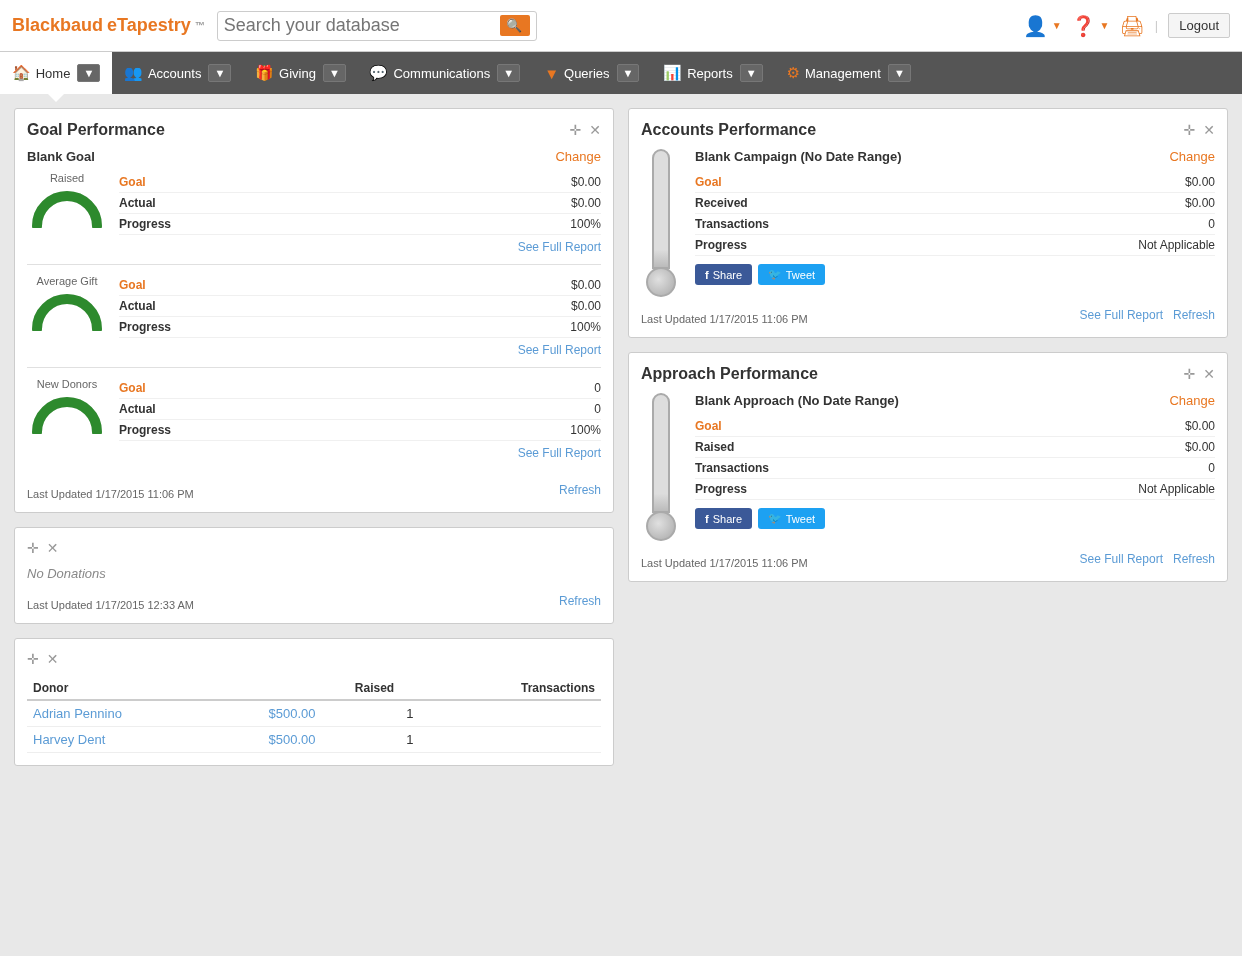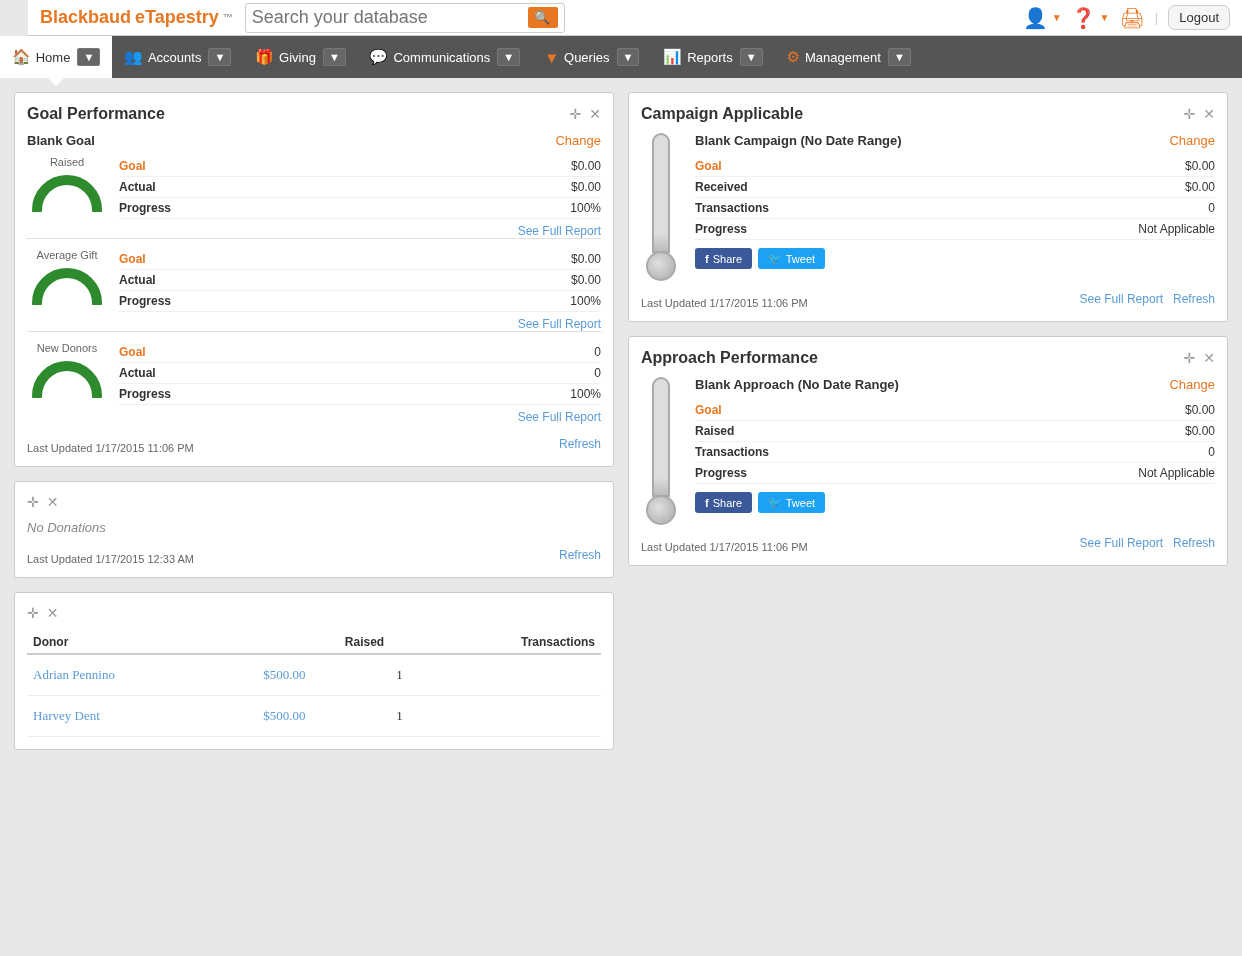--- a/index.html
+++ b/index.html
@@ -6,22 +6,21 @@
     body { font-family: Arial, sans-serif; font-size: 13px; background: #e8e8e8; color: #333; }
 
     
     .top-bar {
       background: #fff;
       border-bottom: 1px solid #ccc;
       display: flex;
       align-items: center;
       padding: 14px 12px;
       gap: 12px;
-      height: 36px;
-      margin-left: 28px;
+      height: 52px;
     }
     .logo { display: flex; align-items: center; gap: 4px; font-size: 18px; font-weight: bold; color: #333; flex-shrink: 0; }
     .logo span { color: #e87722; }
     .logo .tm { font-size: 10px; color: #999; vertical-align: super; }
     .search-bar {
       display: flex;
       align-items: center;
       border: 1px solid #ccc;
       border-radius: 3px;
       background: #fff;
@@ -56,21 +55,21 @@
     .top-right .icon-btn {
       display: flex;
       align-items: center;
       gap: 3px;
       cursor: pointer;
       color: #e87722;
       font-size: 20px;
     }
     .top-right .arrow { font-size: 10px; color: #e87722; }
     .top-right .separator { color: #ccc; }
-    .logout-btn { color: #333; font-size: 13px; cursor: pointer; border: 1px solid #ccc; padding: 4px 10px; border-radius: 7px; background: #f5f5f5; }
+    .logout-btn { color: #333; font-size: 13px; cursor: pointer; border: 1px solid #ccc; padding: 4px 10px; border-radius: 2px; background: #f5f5f5; }
 
     
     .nav-bar {
       background: #555;
       display: flex;
       align-items: stretch;
       height: 42px;
     }
     .nav-item {
       display: flex;
@@ -142,20 +141,21 @@
       font-size: 16px;
       font-weight: bold;
       color: #333;
     }
     .widget-controls { display: flex; align-items: center; gap: 8px; color: #999; font-size: 14px; }
     .widget-control-btn { cursor: pointer; }
 
     
     .goal-section {
       border-bottom: 1px solid #e0e0e0;
+      padding-bottom: 10px;
       margin-bottom: 10px;
     }
     .goal-section:last-of-type { border-bottom: none; }
     .goal-row-header {
       display: flex;
       justify-content: space-between;
       align-items: center;
       margin-bottom: 8px;
     }
     .goal-label { font-weight: bold; font-size: 13px; color: #333; }
@@ -197,21 +197,21 @@
       border-radius: 3px;
       background: #f9f9f9;
       cursor: pointer;
     }
     .no-donations { color: #888; font-style: italic; font-size: 13px; margin: 10px 0; }
 
     
     .donors-table { width: 100%; border-collapse: collapse; margin-top: 8px; }
     .donors-table th { text-align: left; font-weight: bold; font-size: 12px; color: #333; padding: 4px 6px; border-bottom: 2px solid #ccc; }
     .donors-table th.right { text-align: right; }
-    .donors-table td { padding: 12px 6px; border-bottom: 1px solid #eee; font-size: 13px; font-family: Liberation Serif, serif; }
+    .donors-table td { padding: 5px 6px; border-bottom: 1px solid #eee; font-size: 13px; }
     .donors-table td.right { text-align: left; }
     .donor-link { color: #5b9bd5; cursor: pointer; text-decoration: none; }
 
     
     .camp-content { display: flex; gap: 14px; align-items: flex-start; }
     .thermometer {
       width: 40px;
       display: flex;
       flex-direction: column;
       align-items: center;
@@ -503,21 +503,21 @@
           </tbody>
       </table>
     </div>
 
   </div>
 
   <div class="right-col">
 
     <div class="widget">
       <div class="widget-header">
-        <span class="widget-title">Campaign Applicable</span>
+        <span class="widget-title">Accounts Performance</span>
         <div class="widget-controls">
           <span class="widget-control-btn">✛</span>
           <span class="widget-control-btn">✕</span>
         </div>
       </div>
       <div class="camp-content">
         <div class="thermometer">
           <div class="thermo-tube">
             <div class="thermo-fill"></div>
           </div>

